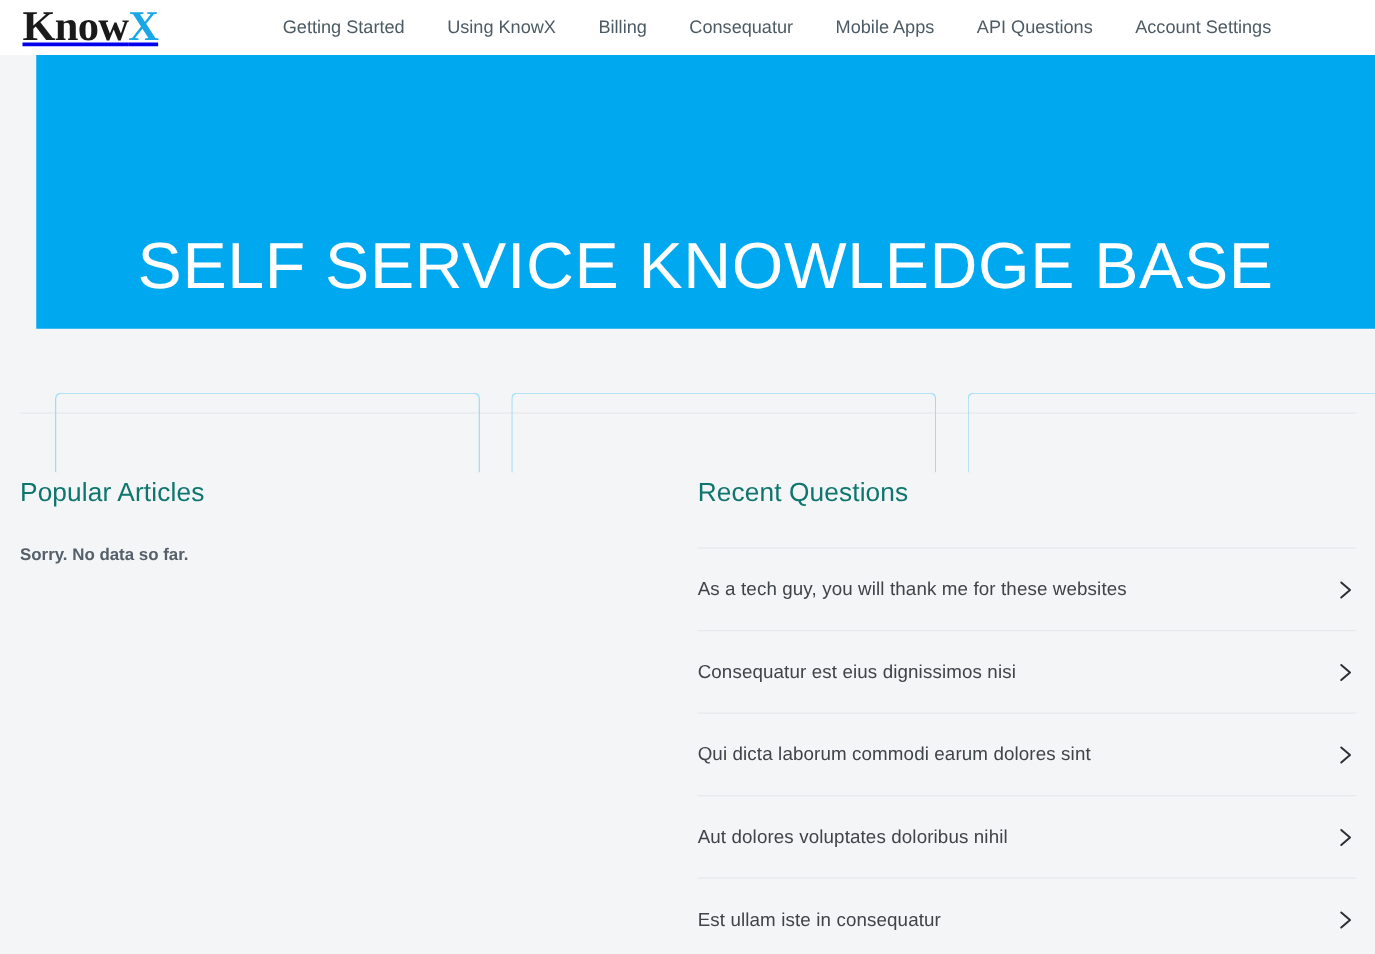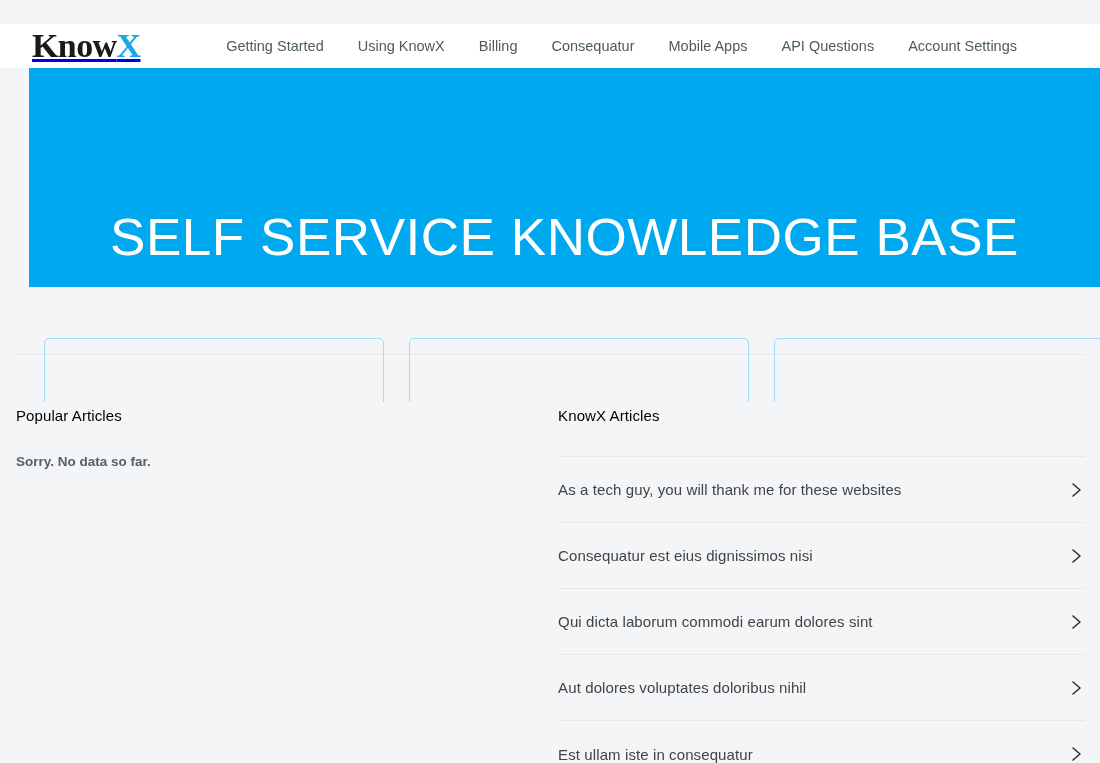--- a/index.html
+++ b/index.html
@@ -16,24 +16,23 @@
     color: #4a4a4a;
     -webkit-font-smoothing: antialiased;
   }
 
   
   #site-header {
     height: 44px;
     background: #ffffff;
     display: flex;
     align-items: center;
-    padding: 0 16px 0 32px;
+    padding: 0 16px 0 18px;
     position: relative;
     z-index: 5;
-    margin-top: 24px;
   }
 
   #brand-logo {
     font-family: "Liberation Serif", serif;
     font-weight: bold;
     font-size: 34px;
     letter-spacing: -0.6px;
     line-height: 1;
     white-space: nowrap;
     user-select: none;
@@ -114,23 +113,23 @@
   #content {
     display: flex;
     padding: 0 15px 0 16px;
     margin-top: 53px;
   }
 
   .col-popular { width: 550px; padding-right: 30px; }
   .col-recent  { width: 535px; }
 
   .section-heading {
-    font-size: 15px;
+    font-size: 21px;
     font-weight: 400;
-    color: #000000;
+    color: #0f766e;
     letter-spacing: 0.1px;
     line-height: 1;
   }
 
   #popular-empty {
     margin-top: 31px;
     font-size: 13.5px;
     color: #55606a;
     font-weight: bold;
   }
@@ -201,21 +200,21 @@
 <div id="section-divider"></div>
 
 <main id="content">
 
   <section class="col-popular">
     <h2 class="section-heading">Popular Articles</h2>
     <p id="popular-empty">Sorry. No data so far.</p>
   </section>
 
   <section class="col-recent">
-    <h2 class="section-heading">KnowX Articles</h2>
+    <h2 class="section-heading">Recent Questions</h2>
 
     <div id="recent-list">
 
       <a class="article-item" href="#">
         <span class="article-title">As a tech guy, you will thank me for these websites</span>
         <span class="chevron-icon">
           <svg viewBox="0 0 18 18" fill="none" stroke="currentColor" stroke-width="1.6" stroke-linecap="round" stroke-linejoin="round">
               <polyline points="6,3 13,9 6,15"></polyline>
             </svg>
         </span>

